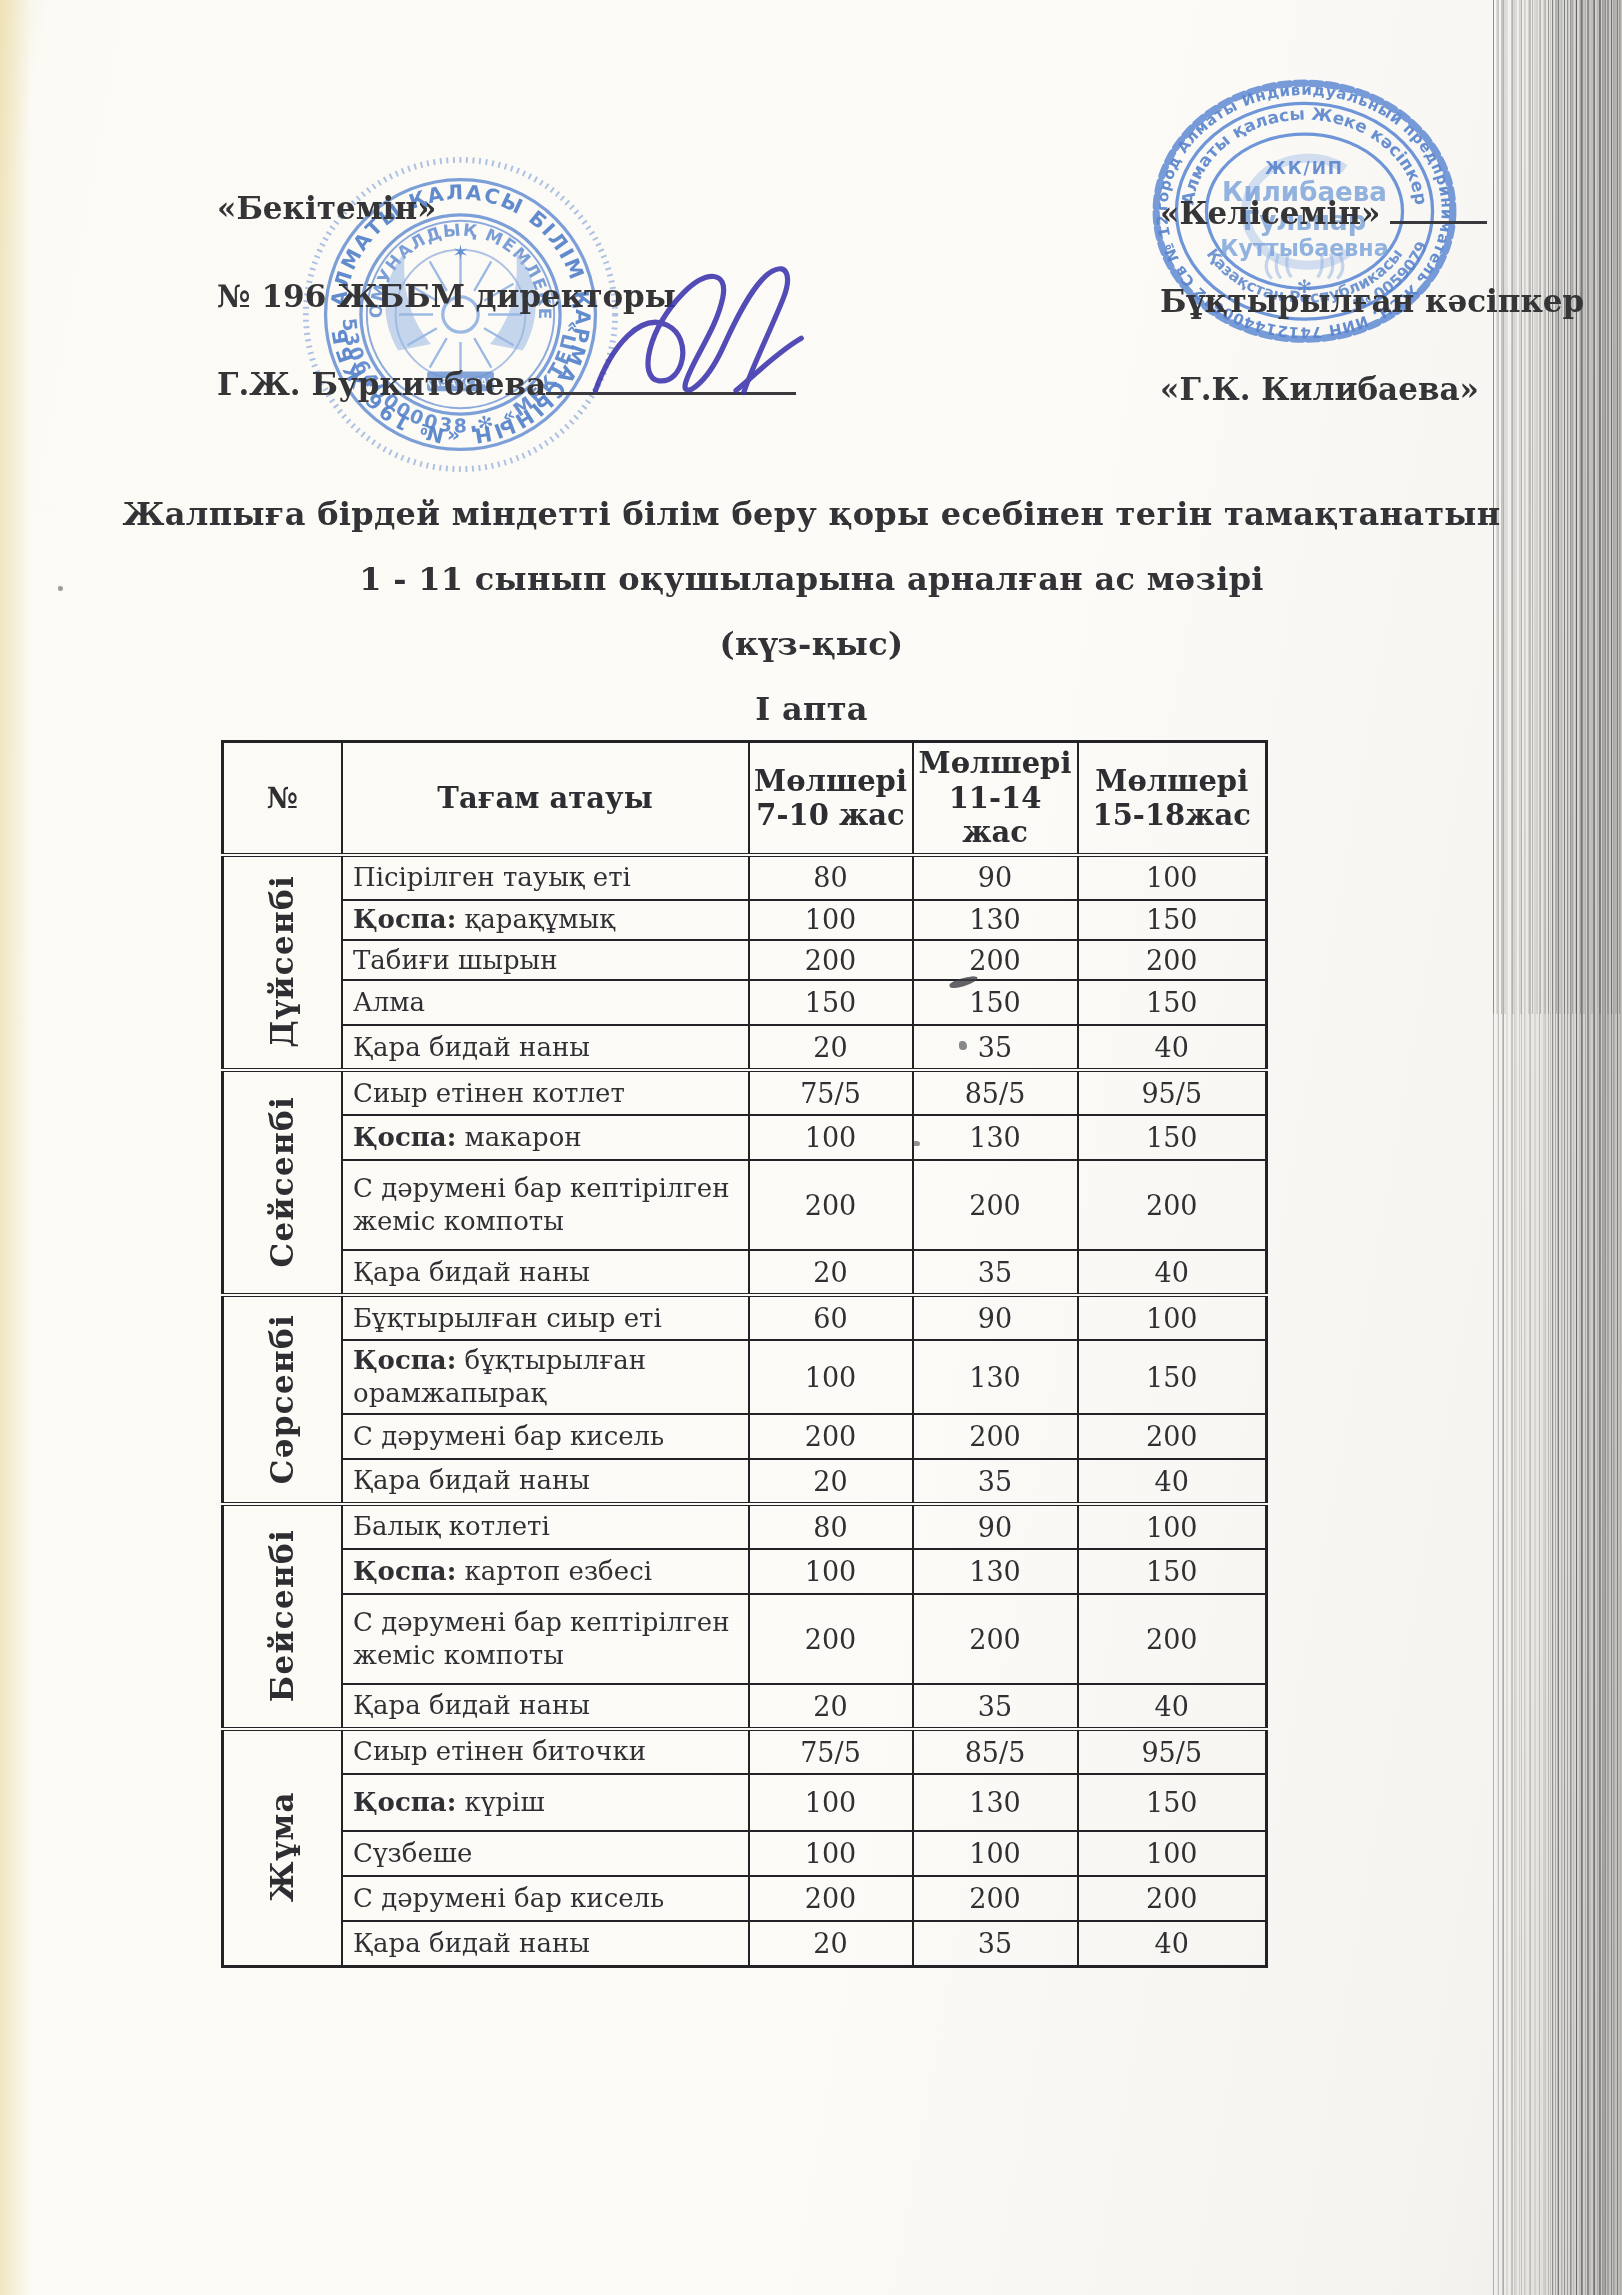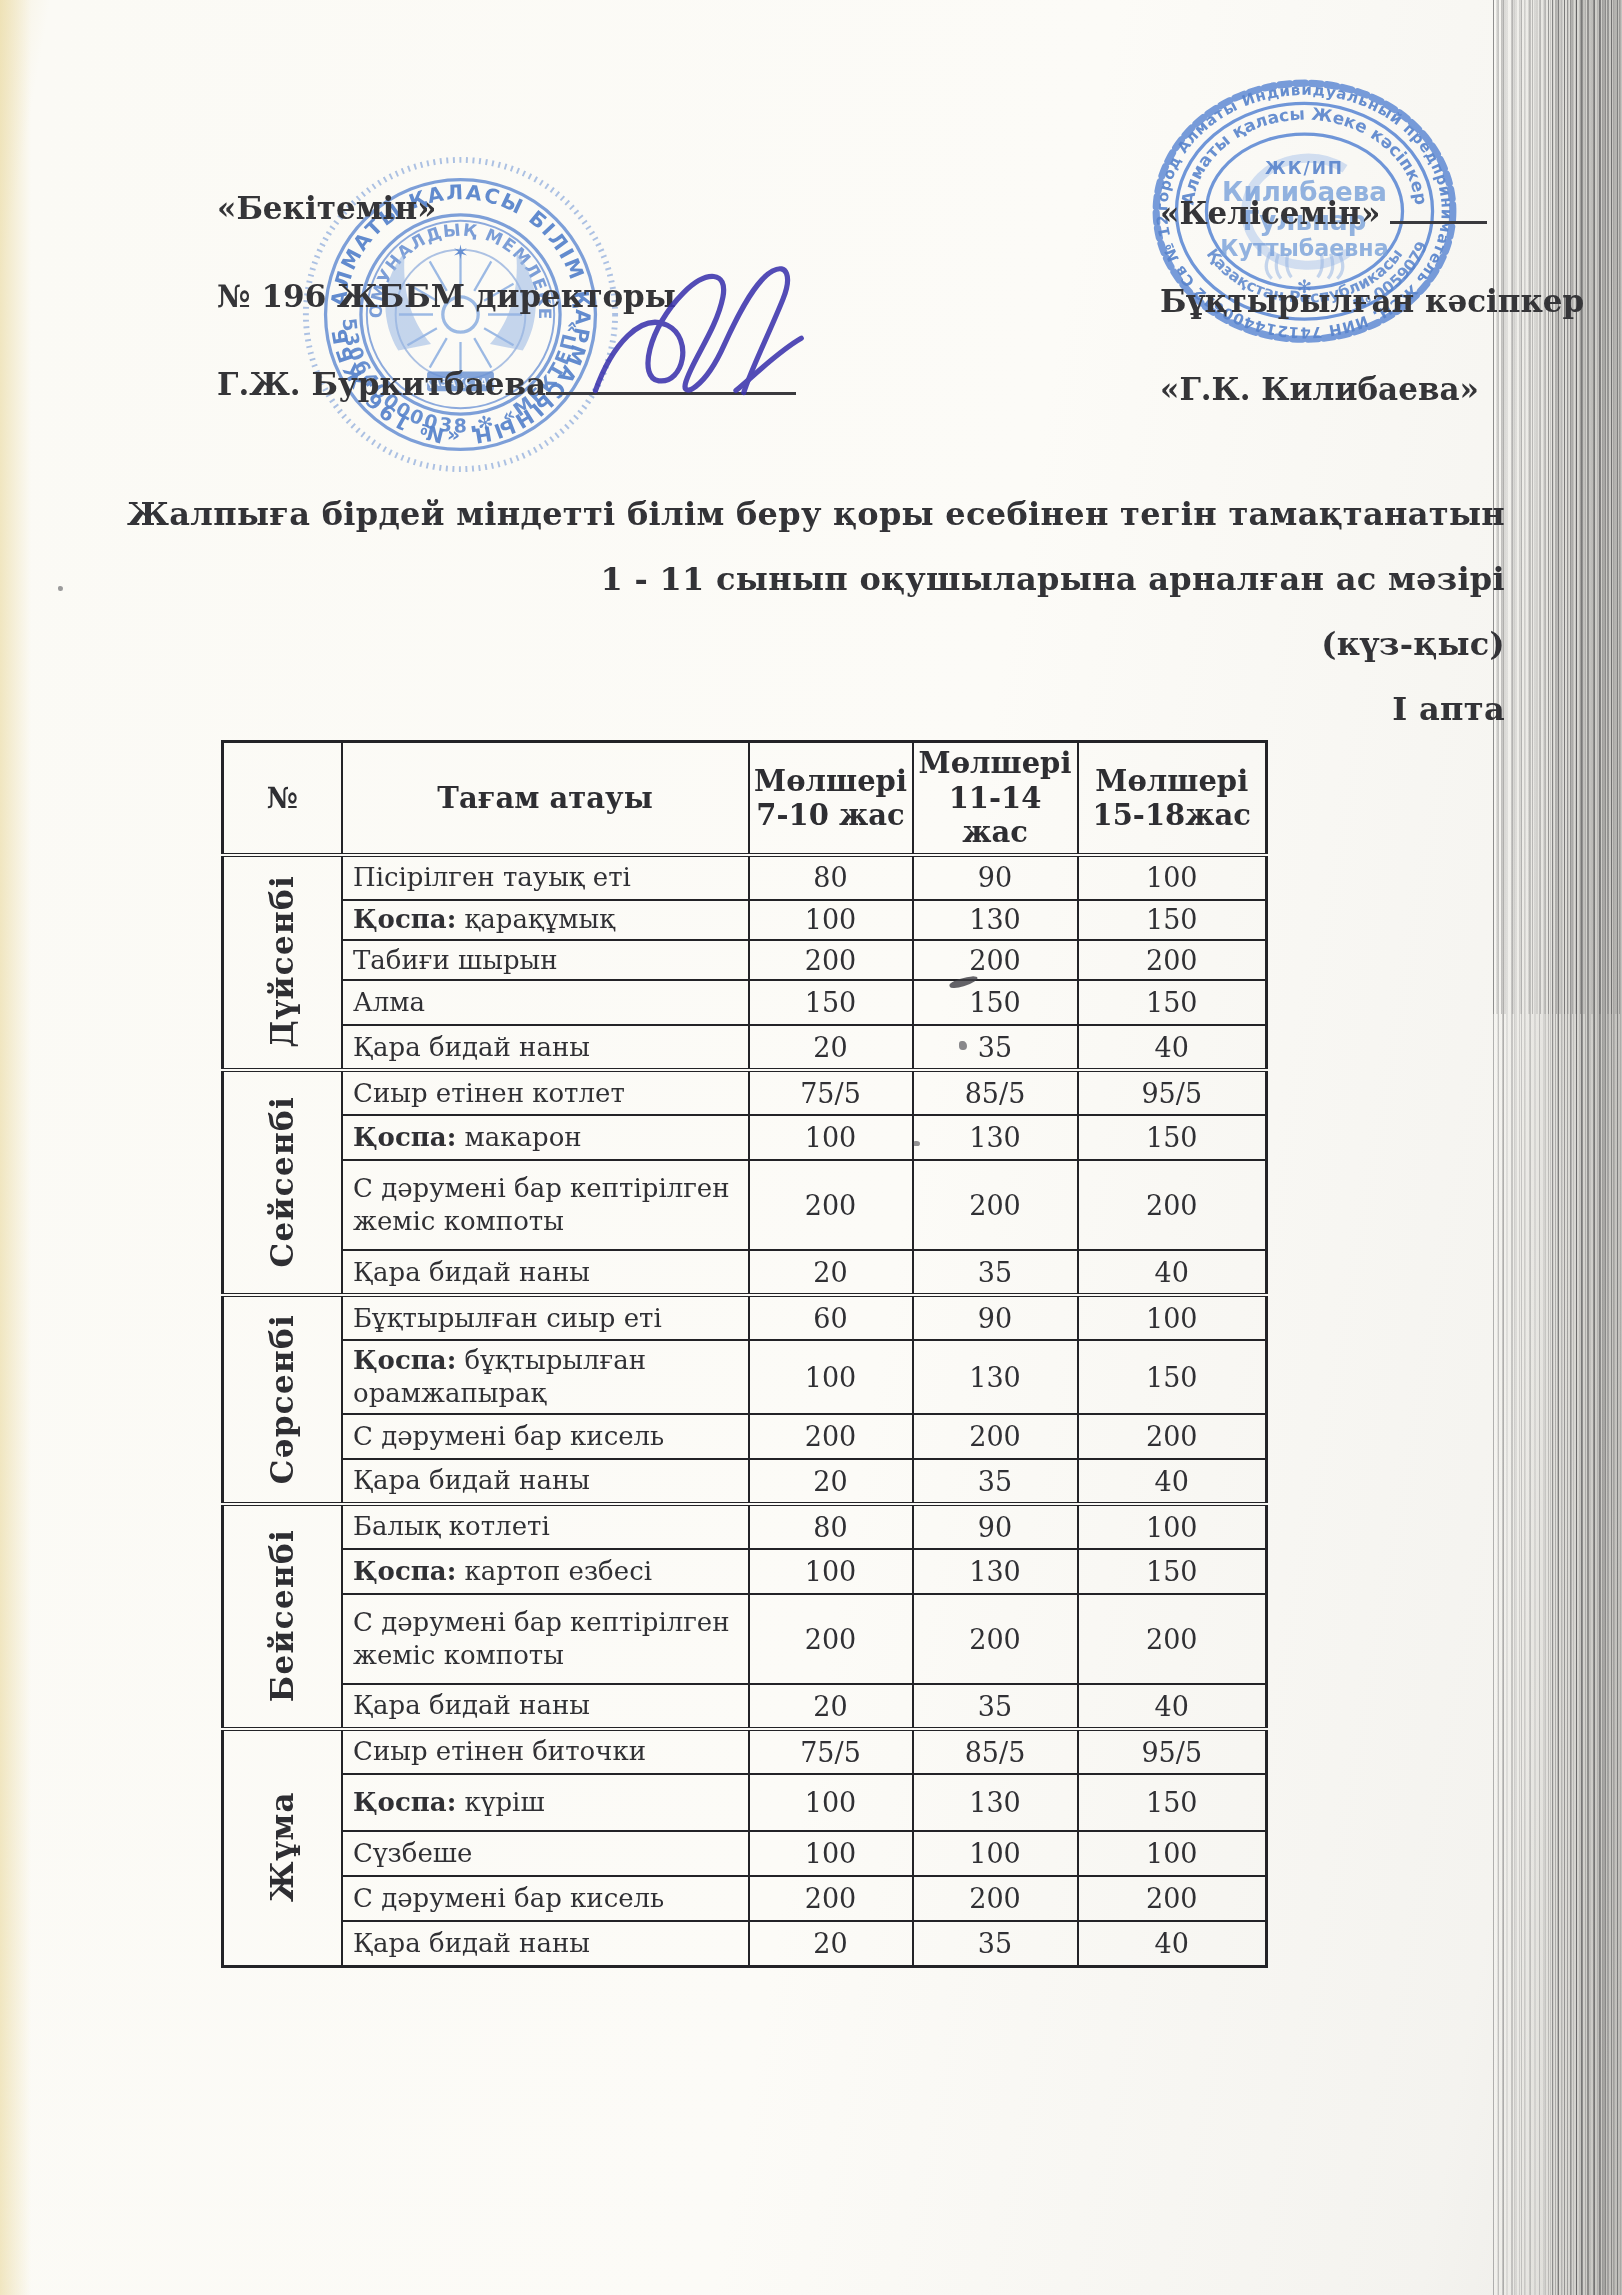--- a/index.html
+++ b/index.html
@@ -23,21 +23,21 @@
     background:repeating-linear-gradient(90deg, rgba(18,18,22,.34) 0 1.3px, rgba(0,0,0,0) 1.3px 3.3px, rgba(18,18,22,.12) 3.3px 3.9px, rgba(0,0,0,0) 3.9px 5.9px); }
   .scan-band::after { content:""; position:absolute; top:0; height:1014px; left:0; right:0;
     background:repeating-linear-gradient(90deg, rgba(15,15,18,.22) 0 0.7px, rgba(0,0,0,0) 0.7px 3.3px, rgba(15,15,18,.10) 3.3px 5.2px, rgba(0,0,0,0) 5.2px 7.9px); }
 
   .approve { position:absolute; z-index:4; font-weight:bold; font-size:31px; line-height:88px; white-space:nowrap; color:#353538; }
   .approve-left  { left:217px; top:164px; }
   .approve-right { left:1160px; top:169px; }
   .uline { display:inline-block; border-bottom:3.3px solid #3a3a3e; height:6.5px; }
   .uline-sign { width:250px; } .uline-agree { width:97px; margin-left:9.2px; }
 
-  .titles { position:absolute; z-index:4; left:118px; top:482px; width:1387px; text-align:right;
+  .titles { position:absolute; z-index:4; left:118px; top:482px; width:1387px; text-align:center;
     font-weight:bold; font-size:32px; line-height:65px; color:#333337; letter-spacing:0.3px; }
 
   .stamp { position:absolute; z-index:2; opacity:.93; }
   .stamp-round { left:300px; top:154px; }
   .stamp-oval  { left:1149px; top:77px; }
   .signature { position:absolute; z-index:5; left:579px; top:224px; }
 
   .speck { position:absolute; z-index:6; background:#3c3c42; border-radius:40% 60% 50% 50%; }
   .speck1 { left:949px; top:978px; width:29px; height:7.9px; transform:rotate(-18deg); opacity:.8; }
   .speck2 { left:959px; top:1041px; width:7.9px; height:9.2px; opacity:.6; }

